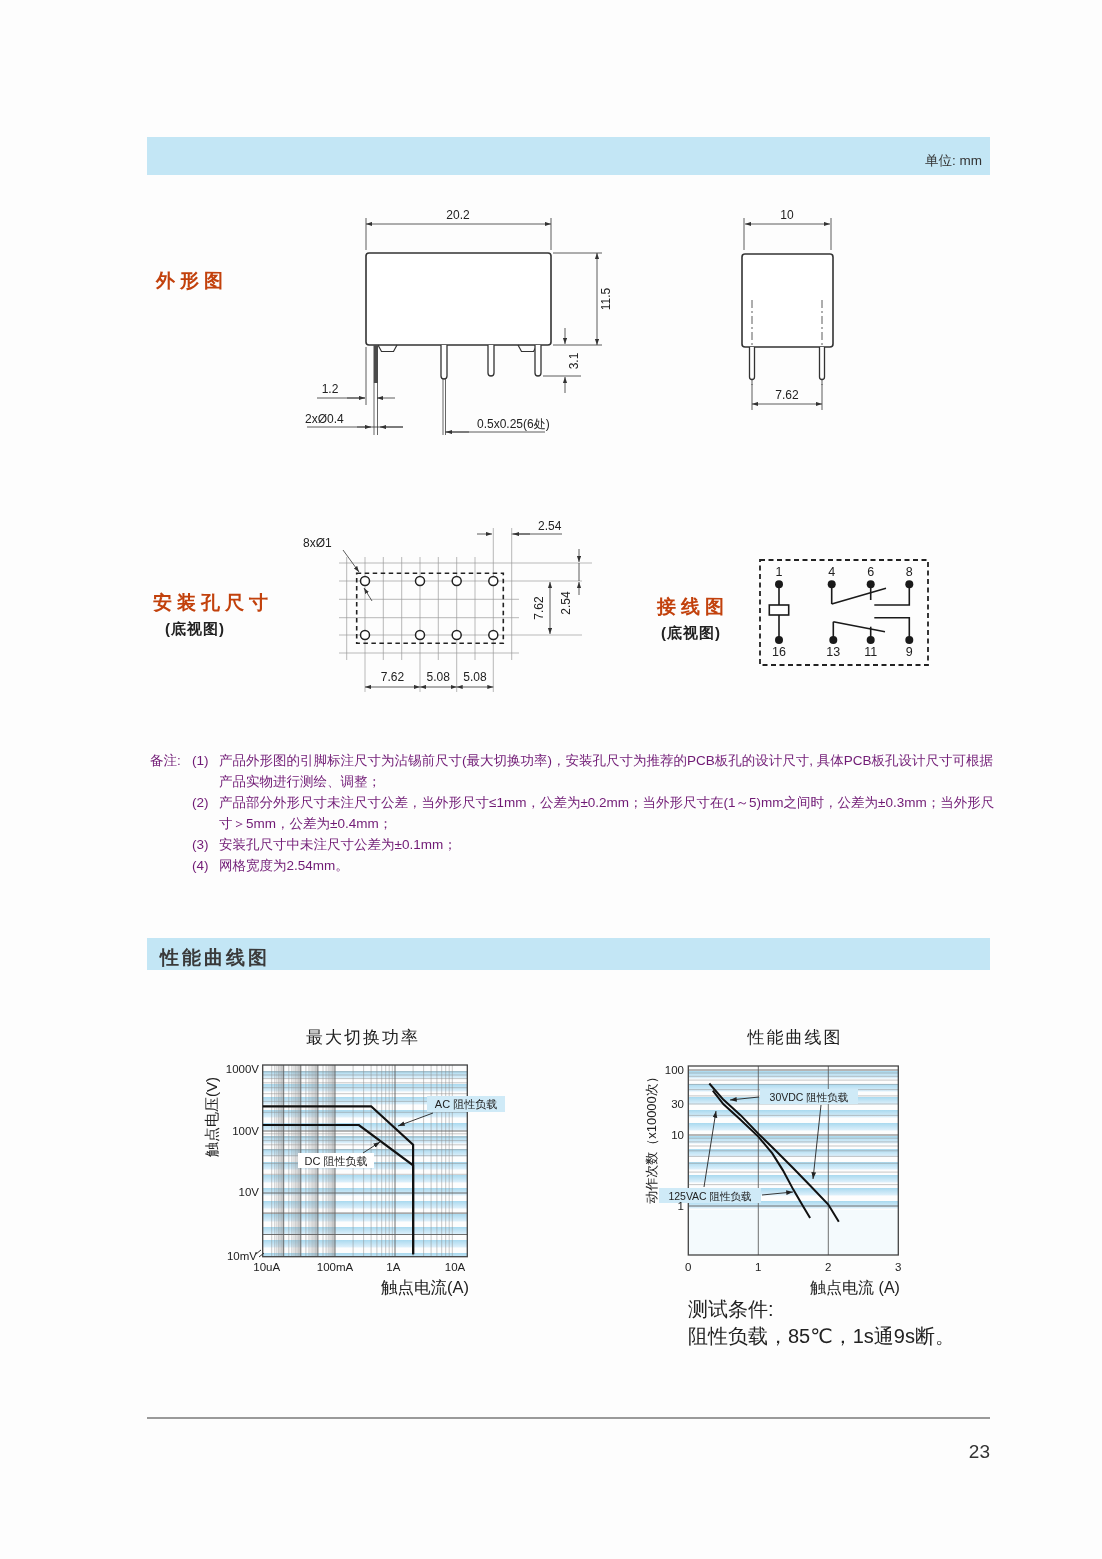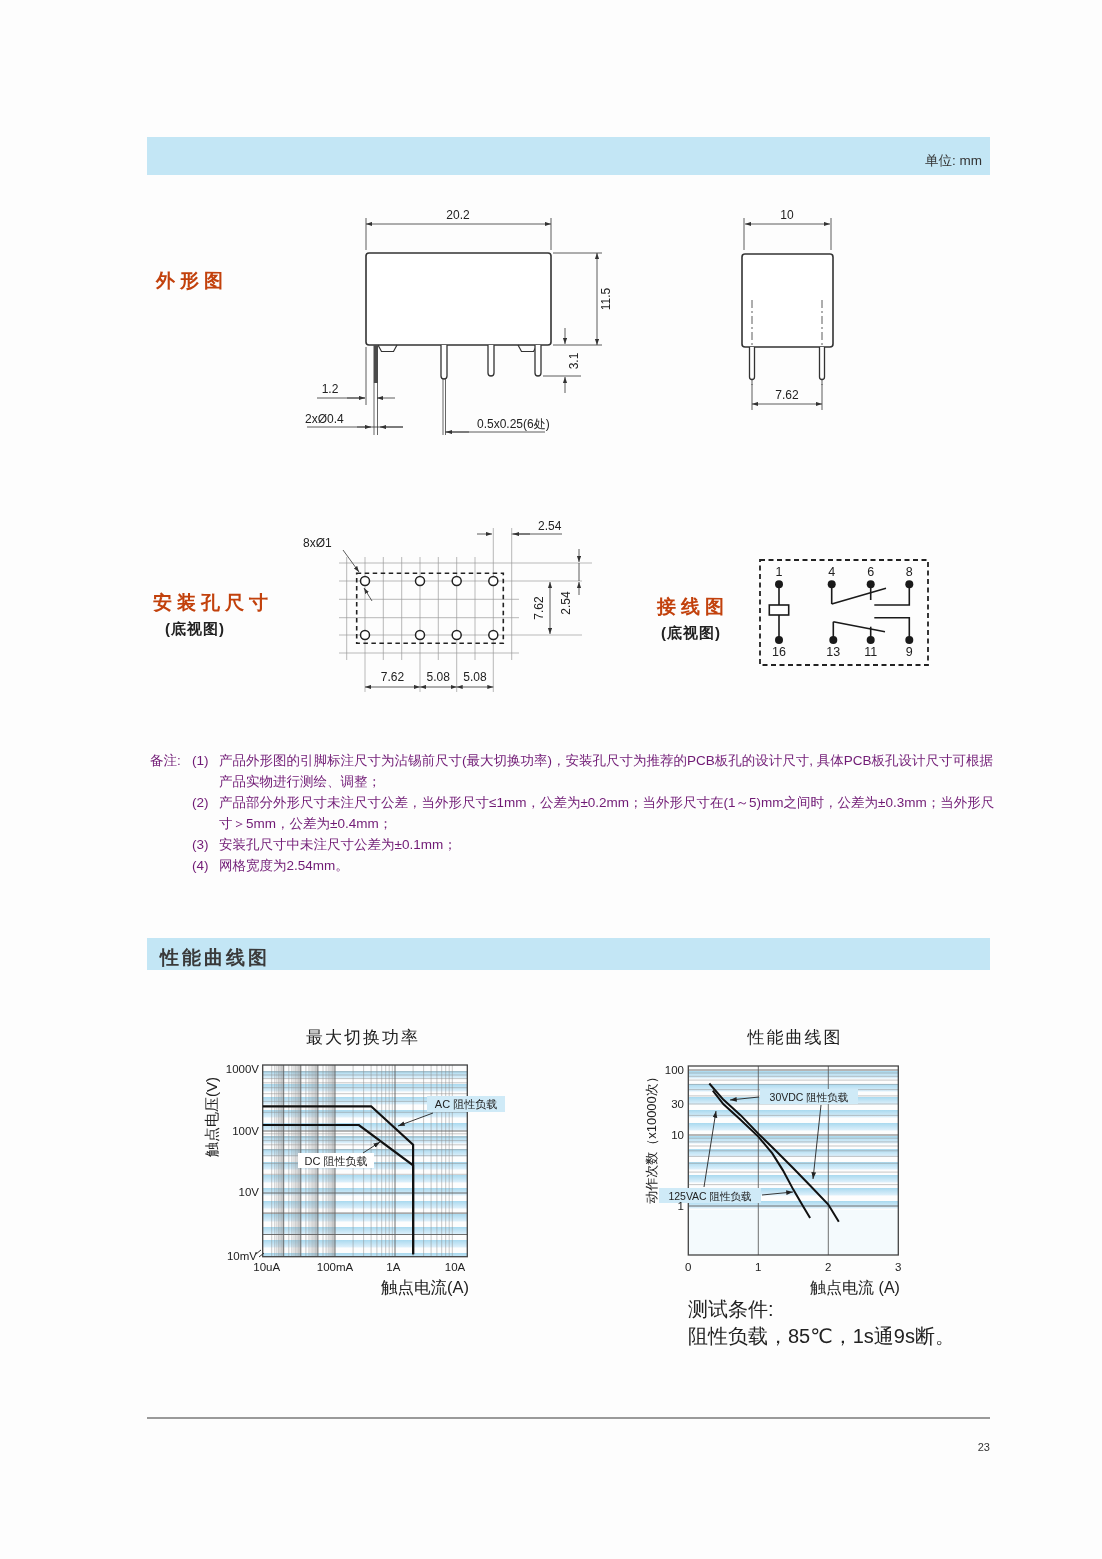--- a/index.html
+++ b/index.html
@@ -13,21 +13,21 @@
   .draw-label{font-size:19px;font-weight:bold;color:#c2410c;letter-spacing:5px;}
   .draw-sub{font-size:15px;color:#222;letter-spacing:1px;font-weight:bold;}
   .notes{left:150px;top:750px;width:848px;font-size:13.5px;line-height:21px;color:#701a75;display:flex;}
   .notes-label{flex:0 0 42px;font-weight:normal;}
   .note-item{display:flex;}
   .note-num{flex:0 0 27px;}
   .note-text{flex:1;}
   .chart-title{font-size:17px;color:#222;letter-spacing:2px;text-align:center;width:220px;margin-top:14px;}
   .testcond{left:688px;top:1296px;font-size:20px;line-height:27px;color:#222;}
   .footer-line{left:147px;top:1417px;width:843px;border-top:2px solid #9a9a9a;height:0;}
-  .page-num{left:930px;top:1441px;width:60px;text-align:right;font-size:11px;color:#333;}
+  .page-num{left:930px;top:1441px;width:60px;text-align:right;font-size:19px;color:#333;}
   svg text{font-family:"Liberation Sans","DejaVu Sans",sans-serif;fill:#222;}
   .dim{font-size:12px;}
   .pinnum{font-size:12.5px;}
 </style>
 </head>
 <body>
 
 <div class="abs section-bar" style="top:137px;">
   <span class="bar-unit">单位: mm</span>
 </div>

